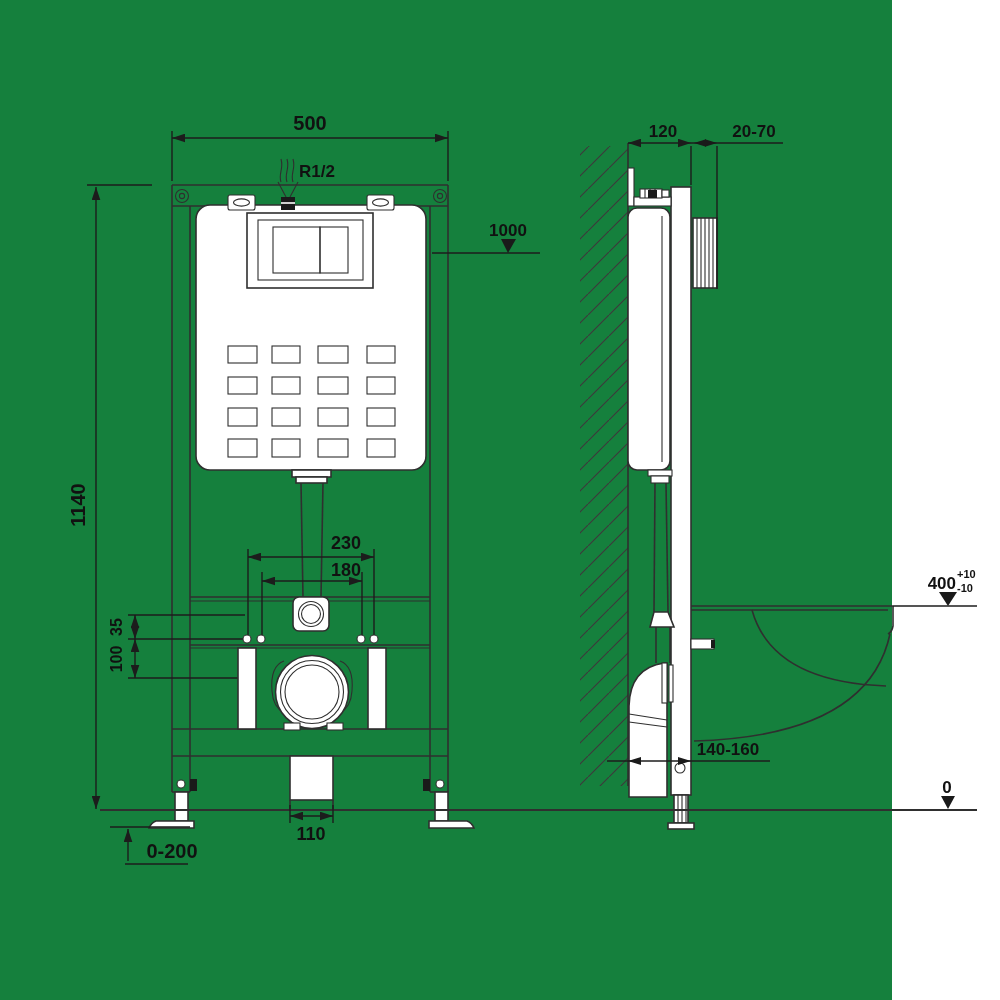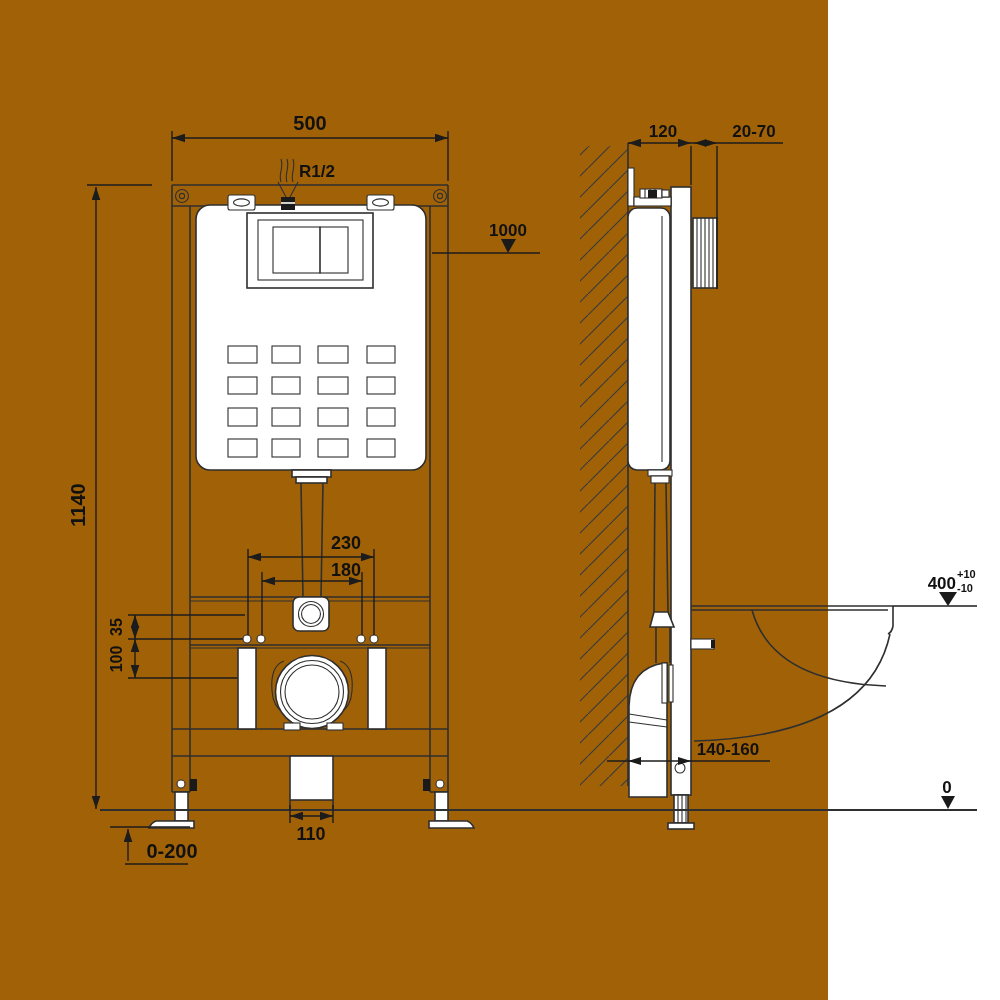--- a/index.html
+++ b/index.html
@@ -1,16 +1,16 @@
 <!DOCTYPE html>
 <html><head>
 <meta charset="utf-8">
 <style>
   html,body{margin:0;padding:0;background:#fff;}
-  .canvas{position:relative;width:828px;height:1000px;background:#a16207;font-family:"Liberation Sans",sans-serif;}
+  .canvas{position:relative;width:892px;height:1000px;background:#15803d;font-family:"Liberation Sans",sans-serif;}
   svg{display:block;}
   .ln{stroke:#2f2f2f;stroke-width:1.6;fill:none;}
   .thin{stroke:#2f2f2f;stroke-width:1.1;fill:none;}
   .wfill{stroke:#2f2f2f;stroke-width:1.6;fill:#ffffff;}
   .wfillthin{stroke:#2f2f2f;stroke-width:1.1;fill:#ffffff;}
   .dim{stroke:#1c1c1c;stroke-width:1.4;fill:none;}
   .blk{fill:#1a1a1a;stroke:none;}
   text{fill:#111;font-family:"Liberation Sans",sans-serif;font-weight:700;}
   .t20{font-size:20px;} .t18{font-size:18px;} .t17{font-size:17px;} .t16{font-size:16px;} .t11{font-size:11px;}
 </style>

